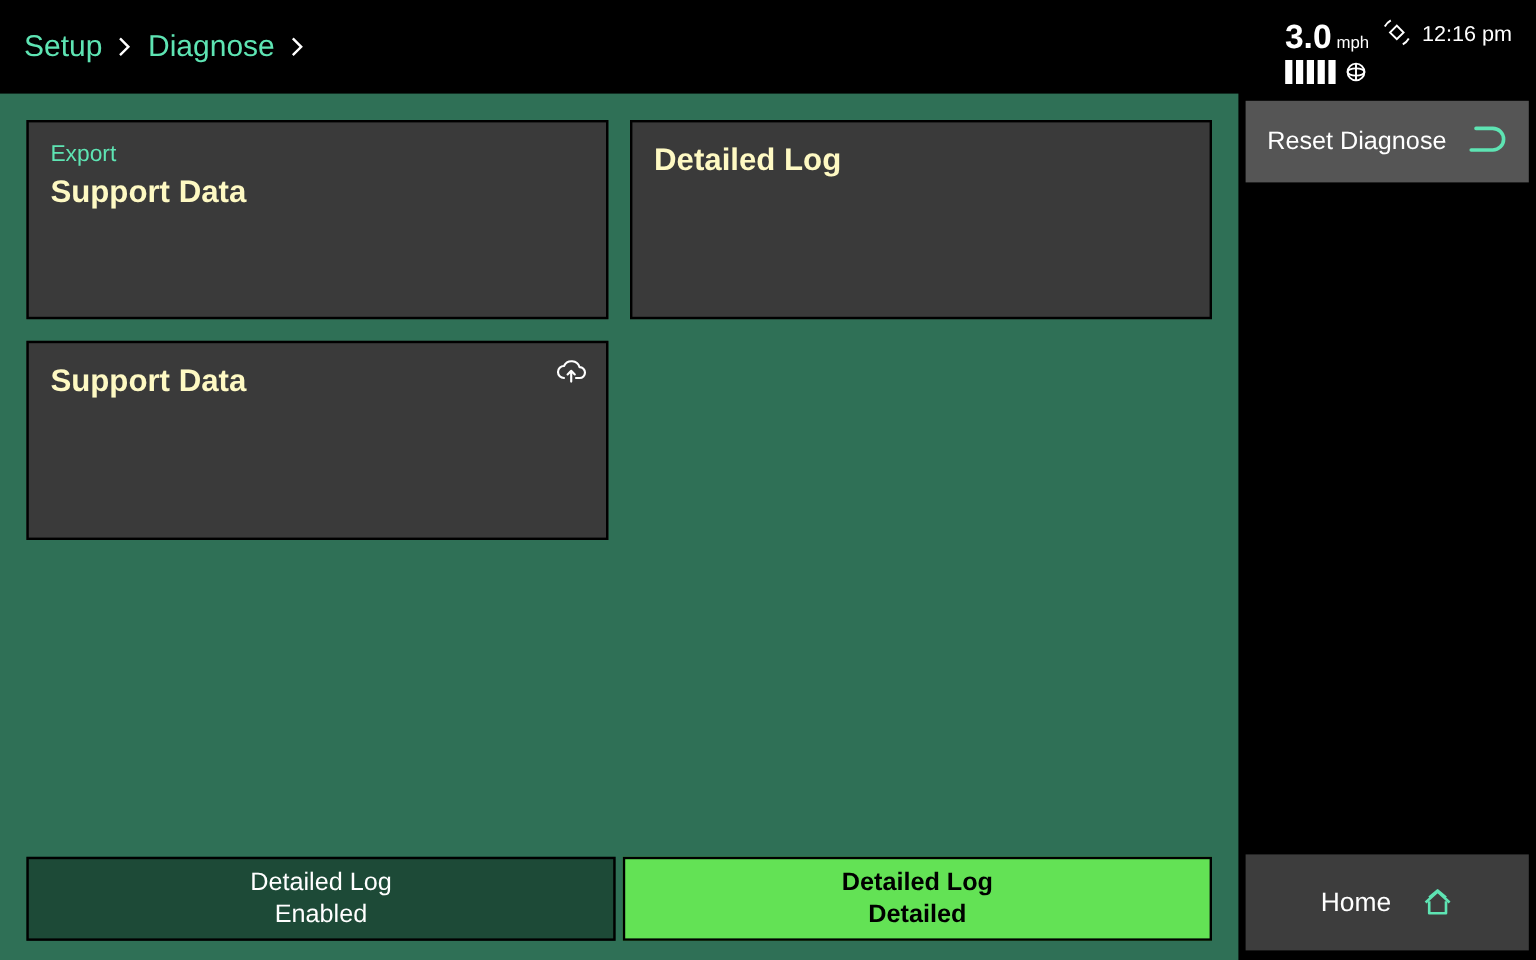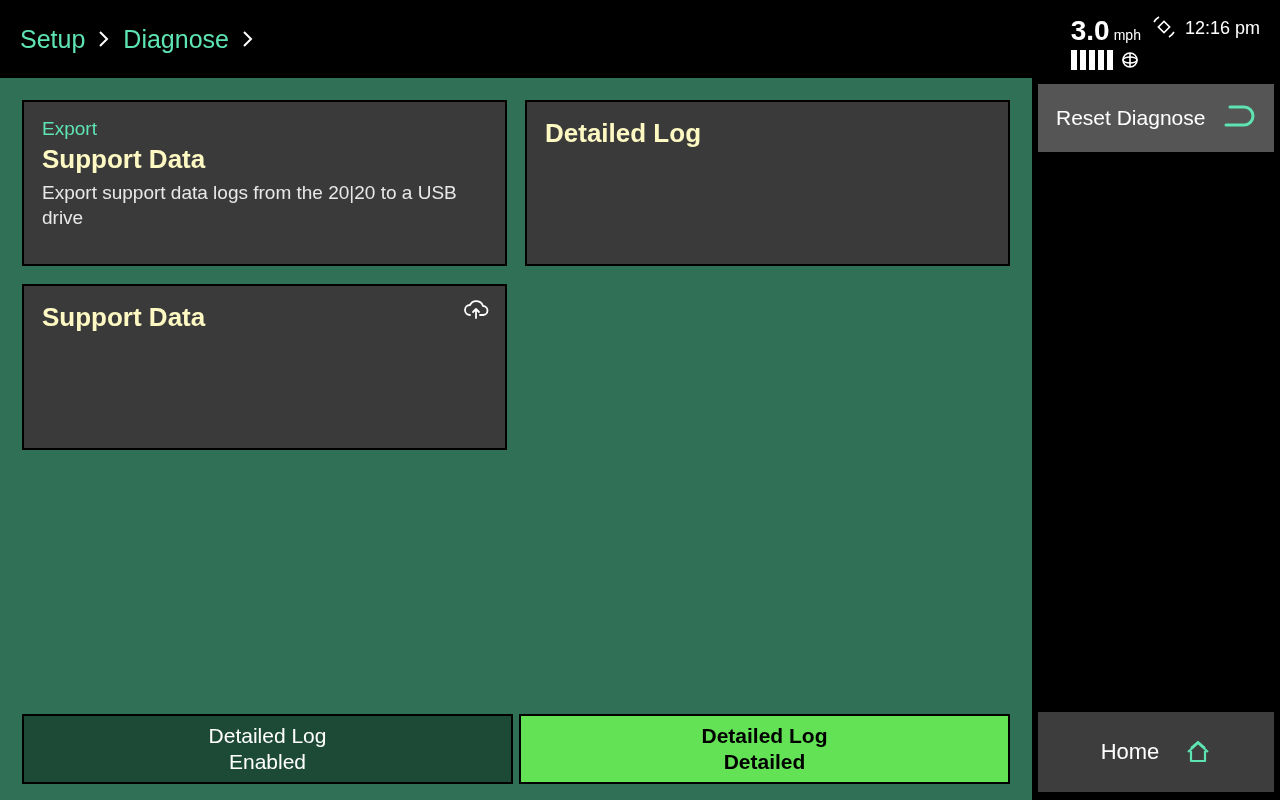--- a/index.html
+++ b/index.html
@@ -97,21 +97,20 @@
       <div class="time">12:16 pm</div>
     </div>
   </div>
 
   <div class="body">
     <div class="main">
       <div class="cards">
         <div class="card">
           <div class="card-kicker">Export</div>
           <div class="card-title">Support Data</div>
-          <div class="card-desc">Export support data logs from the 20|20 to a USB drive</div>
         </div>
 
         <div class="card">
           <div class="card-title">Detailed Log</div>
         </div>
 
         <div class="card">
           <span class="card-icon">
             <svg width="26" height="20" viewBox="0 0 26 20">
               <g stroke="#fff" stroke-width="1.8" fill="none" stroke-linecap="round" stroke-linejoin="round">

